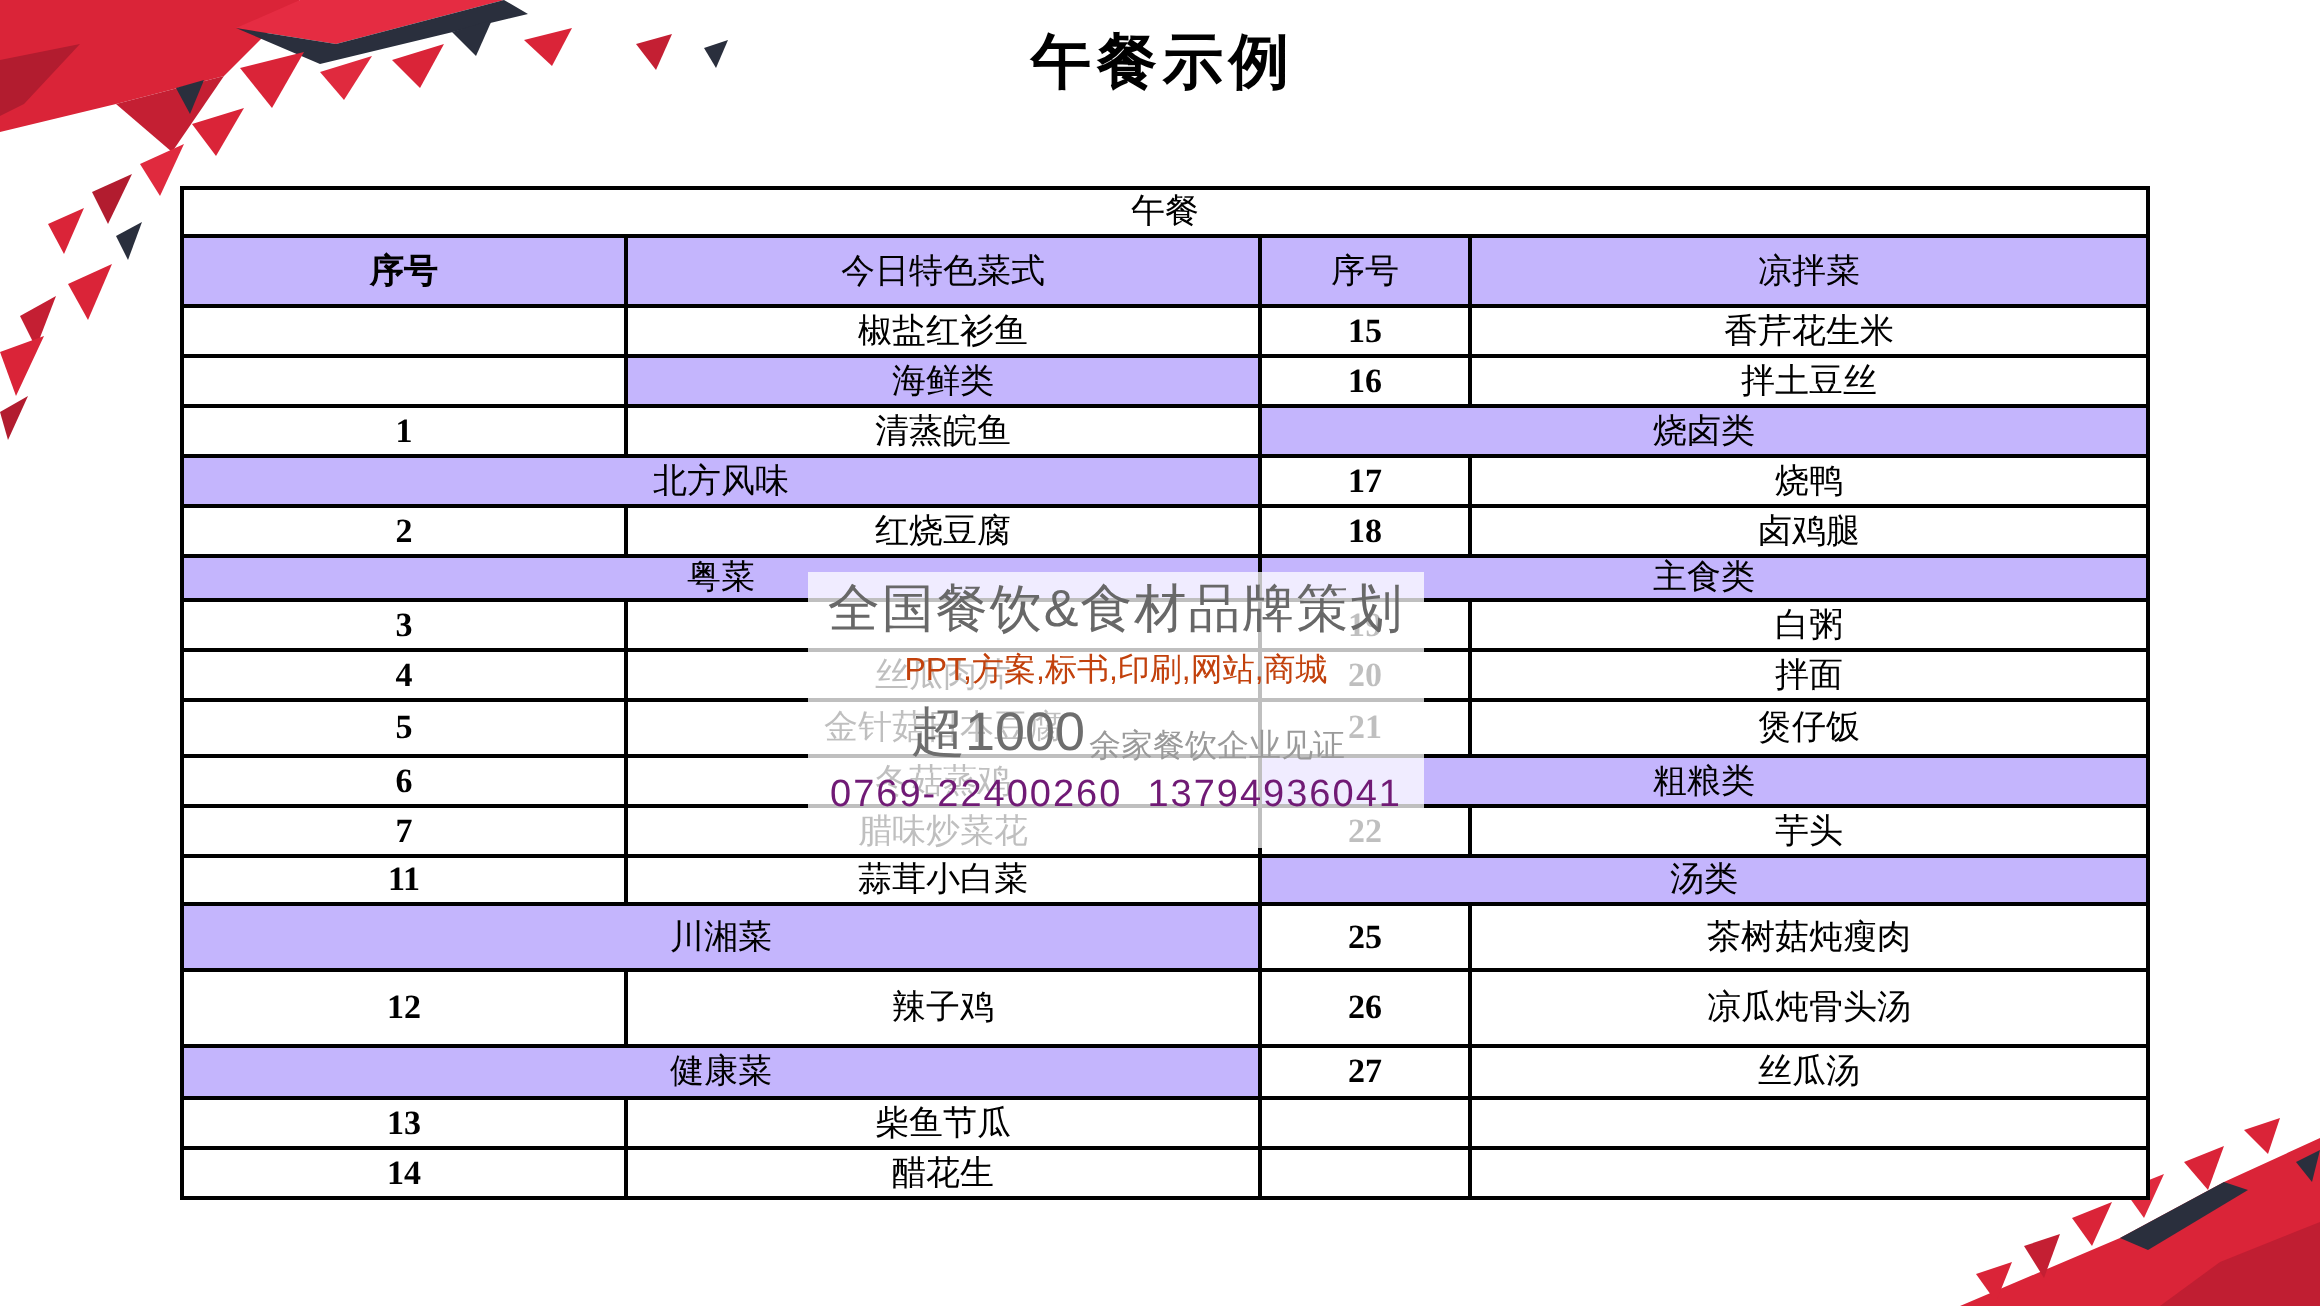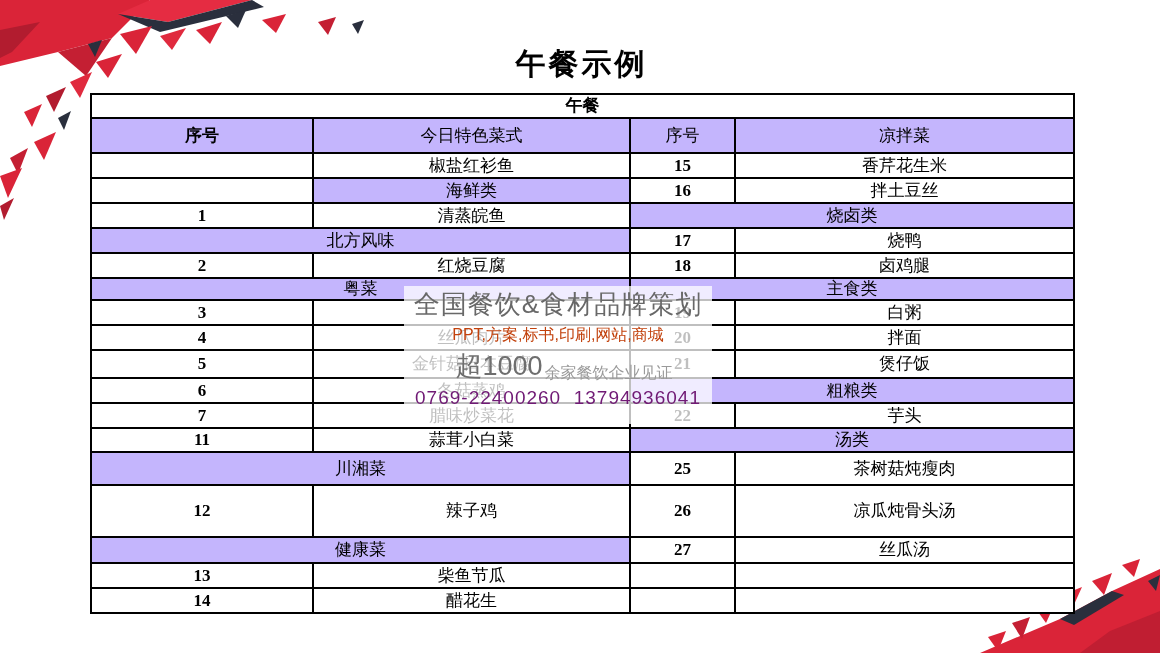--- a/index.html
+++ b/index.html
@@ -4,33 +4,33 @@
 <style>
   html,body{margin:0;padding:0;}
   body{
     width:1160px;height:653px;position:relative;background:#ffffff;
     font-family:"Liberation Sans",sans-serif;overflow:hidden;
   }
   .deco{position:absolute;pointer-events:none;}
   .deco-tl{top:0;left:0;}
   .deco-br{right:0;bottom:0;}
   .title{
-    position:absolute;left:90px;top:44px;width:983px;text-align:center;
+    position:absolute;left:90px;top:11px;width:983px;text-align:center;
     font-size:30px;font-weight:bold;color:#000;letter-spacing:3px;
   }
   table.menu{
     position:absolute;left:90px;top:93px;width:983px;
     border-collapse:collapse;table-layout:fixed;background:#fff;
   }
   table.menu td{
     border:2px solid #000;text-align:center;vertical-align:middle;
     font-size:17px;color:#000;padding:0;line-height:1.05;
     white-space:nowrap;overflow:hidden;
   }
-  td.cap{font-size:15px;font-weight:bold;}
+  td.cap{font-size:15px;}
   .y{background:#c4b5fd;}
   .b{font-weight:bold;}
   .u{}
   .num{font-family:"Liberation Serif",serif;font-size:16px;font-weight:bold;}
   .wm{
     position:absolute;left:404px;top:286px;width:308px;height:138px;
     background:rgba(255,255,255,0.75);z-index:5;
     display:flex;flex-direction:column;justify-content:space-between;
     align-items:center;padding:1px 0 15px 0;box-sizing:border-box;
   }
@@ -167,21 +167,21 @@
       <tr style="height: 24px; padding-left: 24px;">
         <td class="num">11</td>
         <td class="">蒜茸小白菜</td>
         <td colspan="2" class="y">汤类</td>
       </tr>
       <tr style="height: 33px;">
         <td colspan="2" class="y">川湘菜</td>
         <td class="num">25</td>
         <td class="">茶树菇炖瘦肉</td>
       </tr>
-      <tr style="height: 52px;">
+      <tr style="height: 38px;">
         <td class="num">12</td>
         <td class="">辣子鸡</td>
         <td class="num">26</td>
         <td class="">凉瓜炖骨头汤</td>
       </tr>
       <tr style="height: 26px;">
         <td colspan="2" class="y">健康菜</td>
         <td class="num">27</td>
         <td class="u">丝瓜汤</td>
       </tr>

